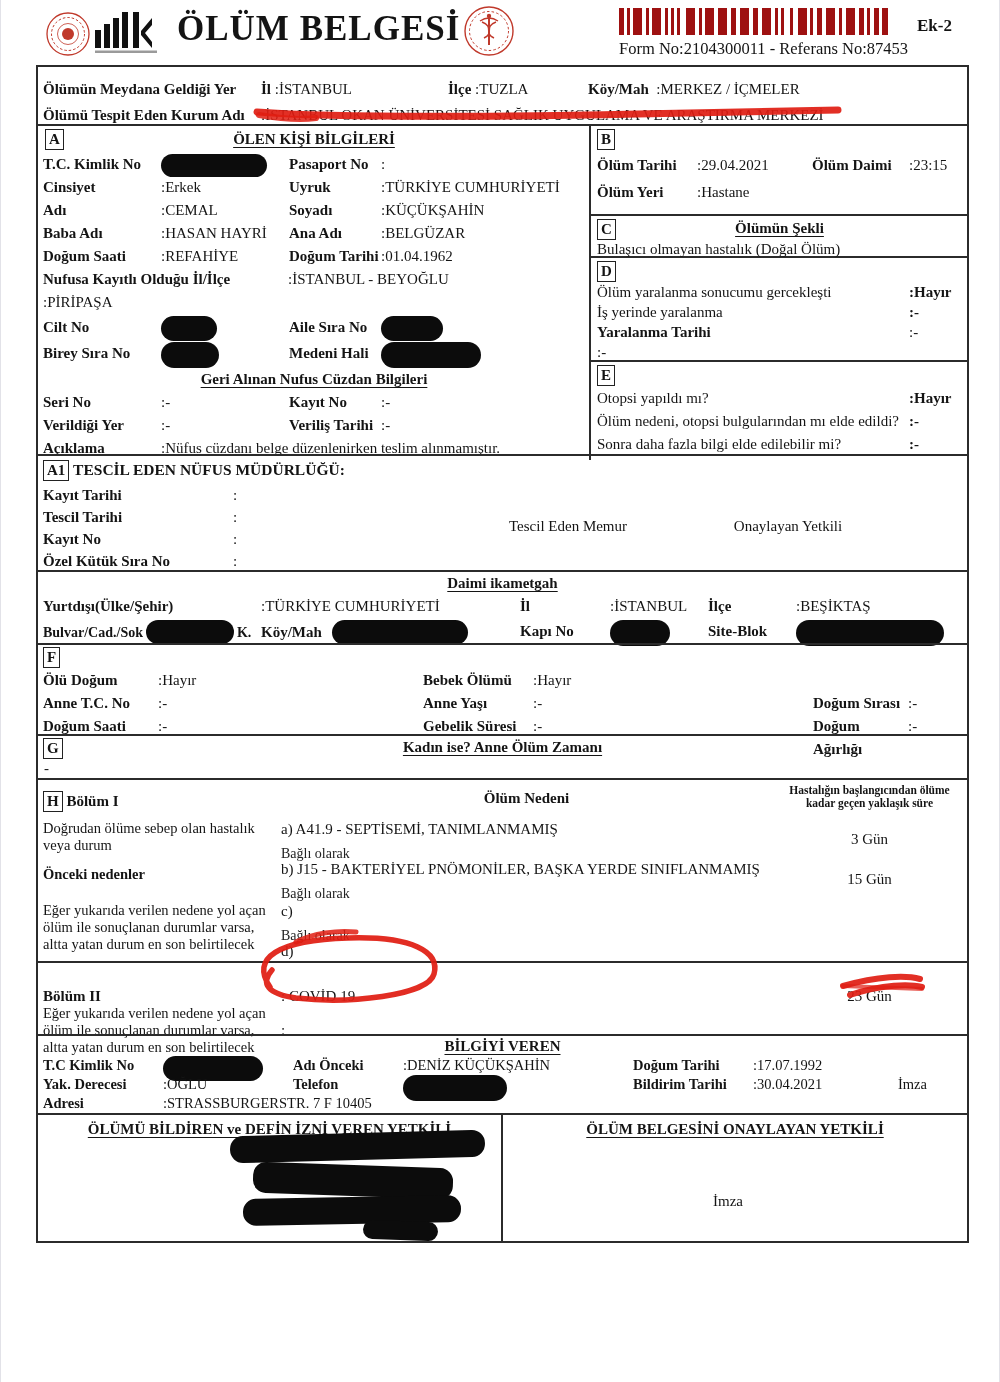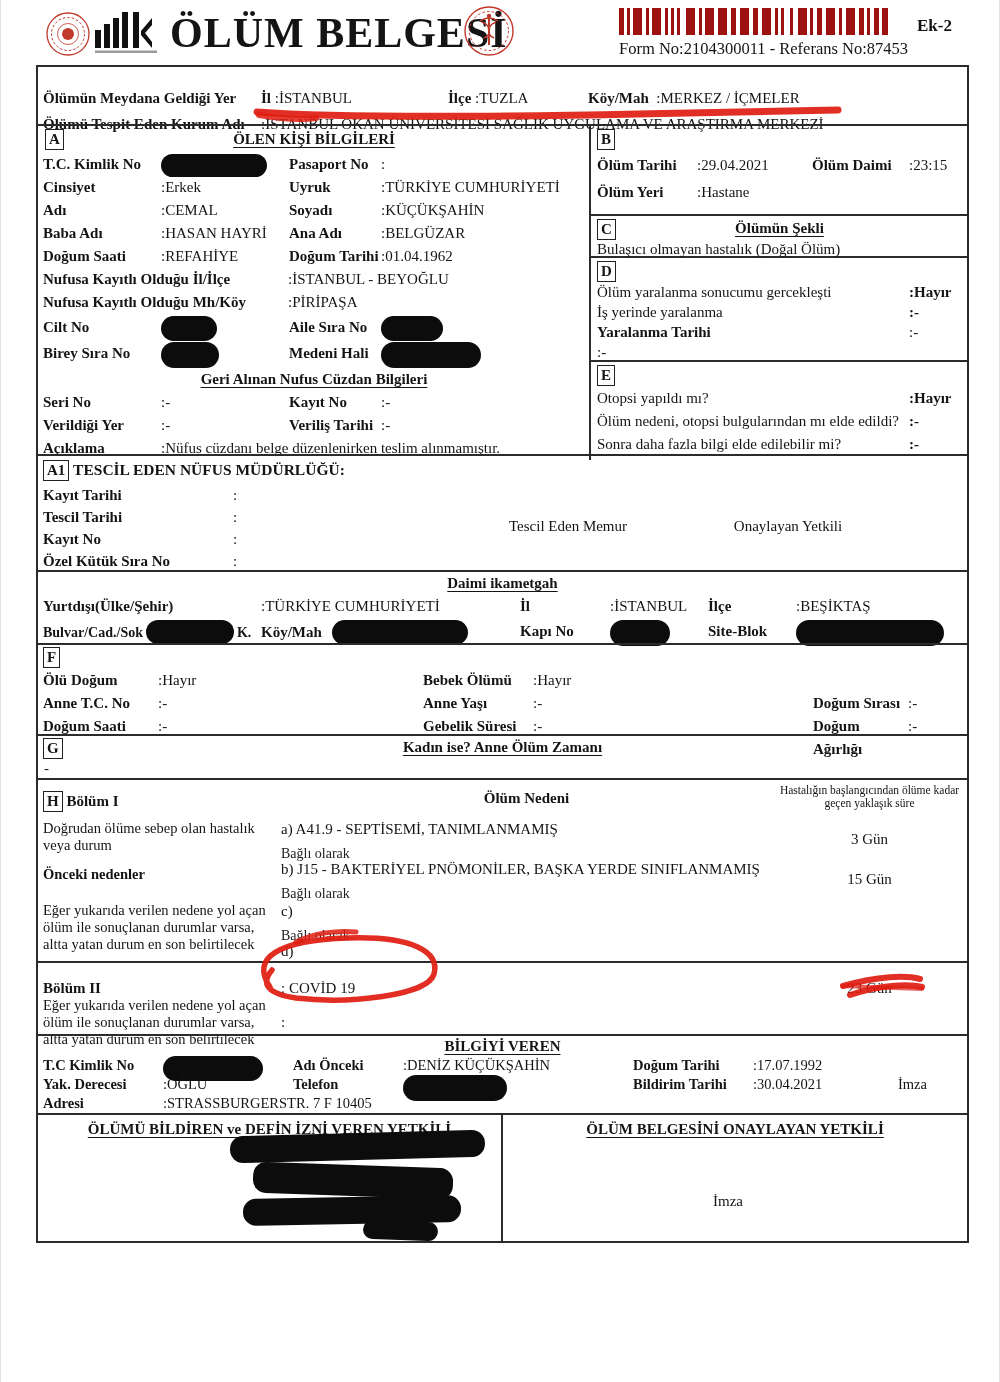--- a/index.html
+++ b/index.html
@@ -6,39 +6,39 @@
   body { width: 1000px; background: #fbfbfd; font-family: "Liberation Serif", serif; color: #141414; }
   .page { position: relative; width: 1000px; height: 1382px; background: #ffffff;
           border-left: 1px solid #e2e2e8; border-right: 1px solid #e2e2e8; overflow: hidden; }
 
   
   .hdr { position: absolute; left: 0; top: 0; width: 1000px; height: 65px; }
   .seal { position: absolute; }
   .tuik-seal { left: 44px; top: 11px; }
   .tuik-mark { left: 94px; top: 12px; }
   .health-seal { left: 462px; top: 5px; }
-  .doc-title { position: absolute; left: 169px; top: 9px; font-size: 42px; font-weight: bold; letter-spacing: 1px; }
+  .doc-title { position: absolute; left: 176px; top: 9px; font-size: 35px; font-weight: bold; letter-spacing: 1px; }
   .barcode { position: absolute; left: 618px; top: 8px; }
   .ek { position: absolute; left: 916px; top: 16px; font-size: 17px; font-weight: bold; }
   .formline { position: absolute; left: 618px; top: 39px; font-size: 16.5px; }
 
   
   .doc { position: absolute; left: 35px; top: 65px; width: 933px; border: 2px solid #2b2b2b; background: #fff; }
   .sec { border-top: 2px solid #2b2b2b; position: relative; }
   .sec:first-child { border-top: none; }
   b, .lb { font-weight: bold; }
   .u { text-decoration: underline; text-underline-offset: 3px; }
   .ctr { text-align: center; }
   .badge { display: inline-block; min-width: 17px; text-align: center; border: 1.5px solid #222;
            padding: 0 3px; font-weight: bold; font-size: 15px; line-height: 19px; background: #fff; }
 
   .blob { display: inline-block; background: #0c0c0c; border-radius: 13px; vertical-align: middle; }
 
   
-  .topbox { height: 57px; padding-top: 18px; font-size: 15px; }
+  .topbox { height: 57px; padding-top: 9px; font-size: 15px; }
   .tb-r1 { display: grid; grid-template-columns: 218px 187px 140px 1fr; height: 26px; line-height: 26px; padding-left: 5px; }
   .tb-r2 { display: grid; grid-template-columns: 218px 1fr; height: 26px; line-height: 26px; padding-left: 5px; }
   .annot-svg { position: absolute; left: 0; top: 0; pointer-events: none; }
 
   
   .cols { display: grid; grid-template-columns: 553px 1fr; height: 330px; }
   .colL { border-right: 2px solid #2b2b2b; padding: 2px 4px 0 5px; font-size: 15px; }
   .colR { font-size: 15px; }
   .a-head { height: 25px; line-height: 23px; position: relative; text-align: center; }
   .a-head .badge { position: absolute; left: 2px; top: 1px; }
@@ -68,21 +68,21 @@
 
   
   .fsec { height: 91px; padding: 2px 0 0 5px; font-size: 15px; }
   .frow { display: grid; grid-template-columns: 115px 265px 110px 280px 95px 1fr; height: 23px; line-height: 23px; }
   .gsec { height: 44px; font-size: 15px; }
 
   
   .hsec { height: 256px; font-size: 15px; }
   .hrow { display: grid; grid-template-columns: 238px 1fr 195px; padding-left: 5px; }
   .h-head { height: 40px; }
-  .sure-title { font-size: 11.5px; font-weight: normal; line-height: 13px; text-align: center; padding: 4px 6px 0 6px; }
+  .sure-title { font-size: 11.5px; font-weight: bold; line-height: 13px; text-align: center; padding: 4px 6px 0 6px; }
   .cause { line-height: 19px; }
   .bagli { font-size: 14px; line-height: 13px; color: #222; margin-top: 8px; }
   .sure { text-align: center; line-height: 19px; padding-top: 10px; }
   .note { font-size: 14.5px; line-height: 17px; }
   .hdivider { border-top: 2px solid #2b2b2b; margin-top: 3px; }
 
   
   .veren { height: 79px; font-size: 14.5px; }
   .vrow { display: grid; grid-template-columns: 120px 130px 110px 230px 120px 145px 1fr; height: 19px; line-height: 19px; padding-left: 5px; }
 
@@ -219,21 +219,20 @@
           <span class="lb">Doğum Saati</span>
           <span>:REFAHİYE</span>
           <span class="lb">Doğum Tarihi</span>
           <span>:01.04.1962</span>
         </div>
         <div class="arow2">
           <span class="lb">Nufusa Kayıtlı Olduğu İl/İlçe</span>
           <span>:İSTANBUL - BEYOĞLU</span>
         </div>
         <div class="arow2">
-          <span class="lb">Nufusa Kayıtlı Olduğu Mh/Köy</span>
           <span>:PİRİPAŞA</span>
         </div>
         <div class="arow" style="height:26px;line-height:26px">
           <span class="lb">Cilt No</span>
           <span><span class="blob" style="width:56px;height:25px"></span></span>
           <span class="lb">Aile Sıra No</span>
           <span><span class="blob" style="width:62px;height:25px"></span></span>
         </div>
         <div class="arow" style="height:27px;line-height:27px">
           <span class="lb">Birey Sıra No</span>
@@ -432,21 +431,21 @@
       <div class="hrow" style="height:56px">
         <span class="note">Eğer yukarıda verilen nedene yol açan ölüm ile sonuçlanan durumlar varsa, altta yatan durum en son belirtilecek</span>
         <span>
           <span class="cause" style="display:block">c)</span>
           <span class="bagli" style="display:block">Bağlı olarak</span>
           <span class="cause" style="display:block">d)</span>
         </span>
         <span></span>
       </div>
       <div class="hdivider"></div>
-      <div class="hrow" style="height:74px;padding-top:16px">
+      <div class="hrow" style="height:74px;padding-top:24px">
         <span>
           <span class="lb" style="display:block;line-height:18px">Bölüm II</span>
           <span class="note" style="display:block">Eğer yukarıda verilen nedene yol açan ölüm ile sonuçlanan durumlar varsa, altta yatan durum en son belirtilecek</span>
         </span>
         <span>
           <span style="display:block;line-height:18px">: COVİD 19</span>
           <span style="display:block;line-height:18px;margin-top:16px">:</span>
         </span>
         <span class="sure" style="padding-top:0">23 Gün</span>
       </div>

